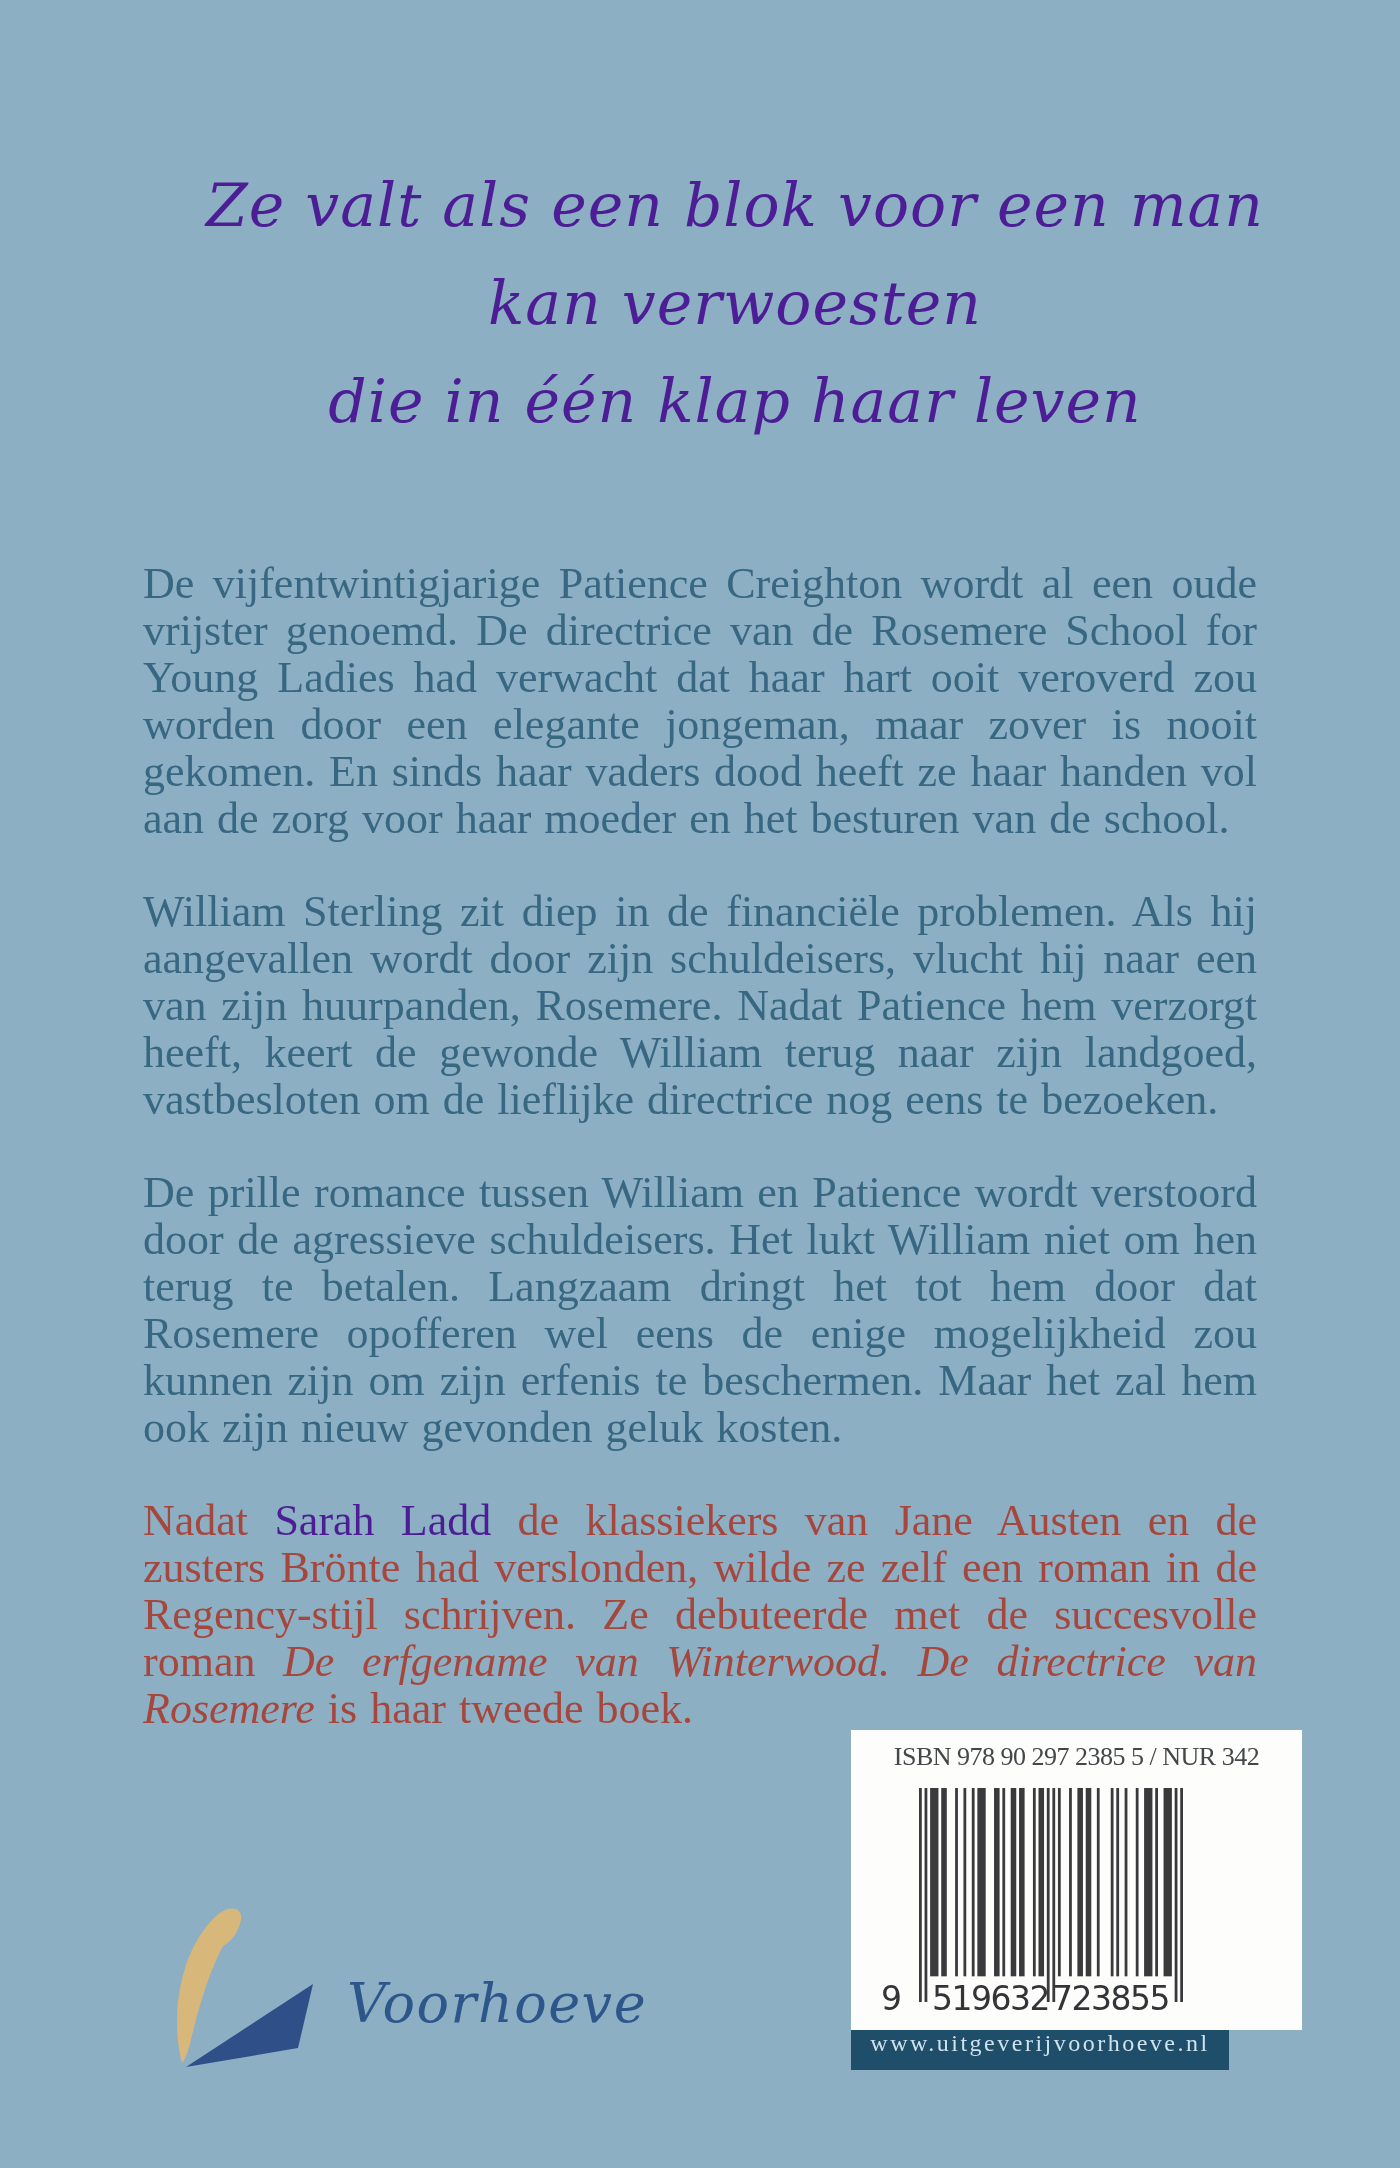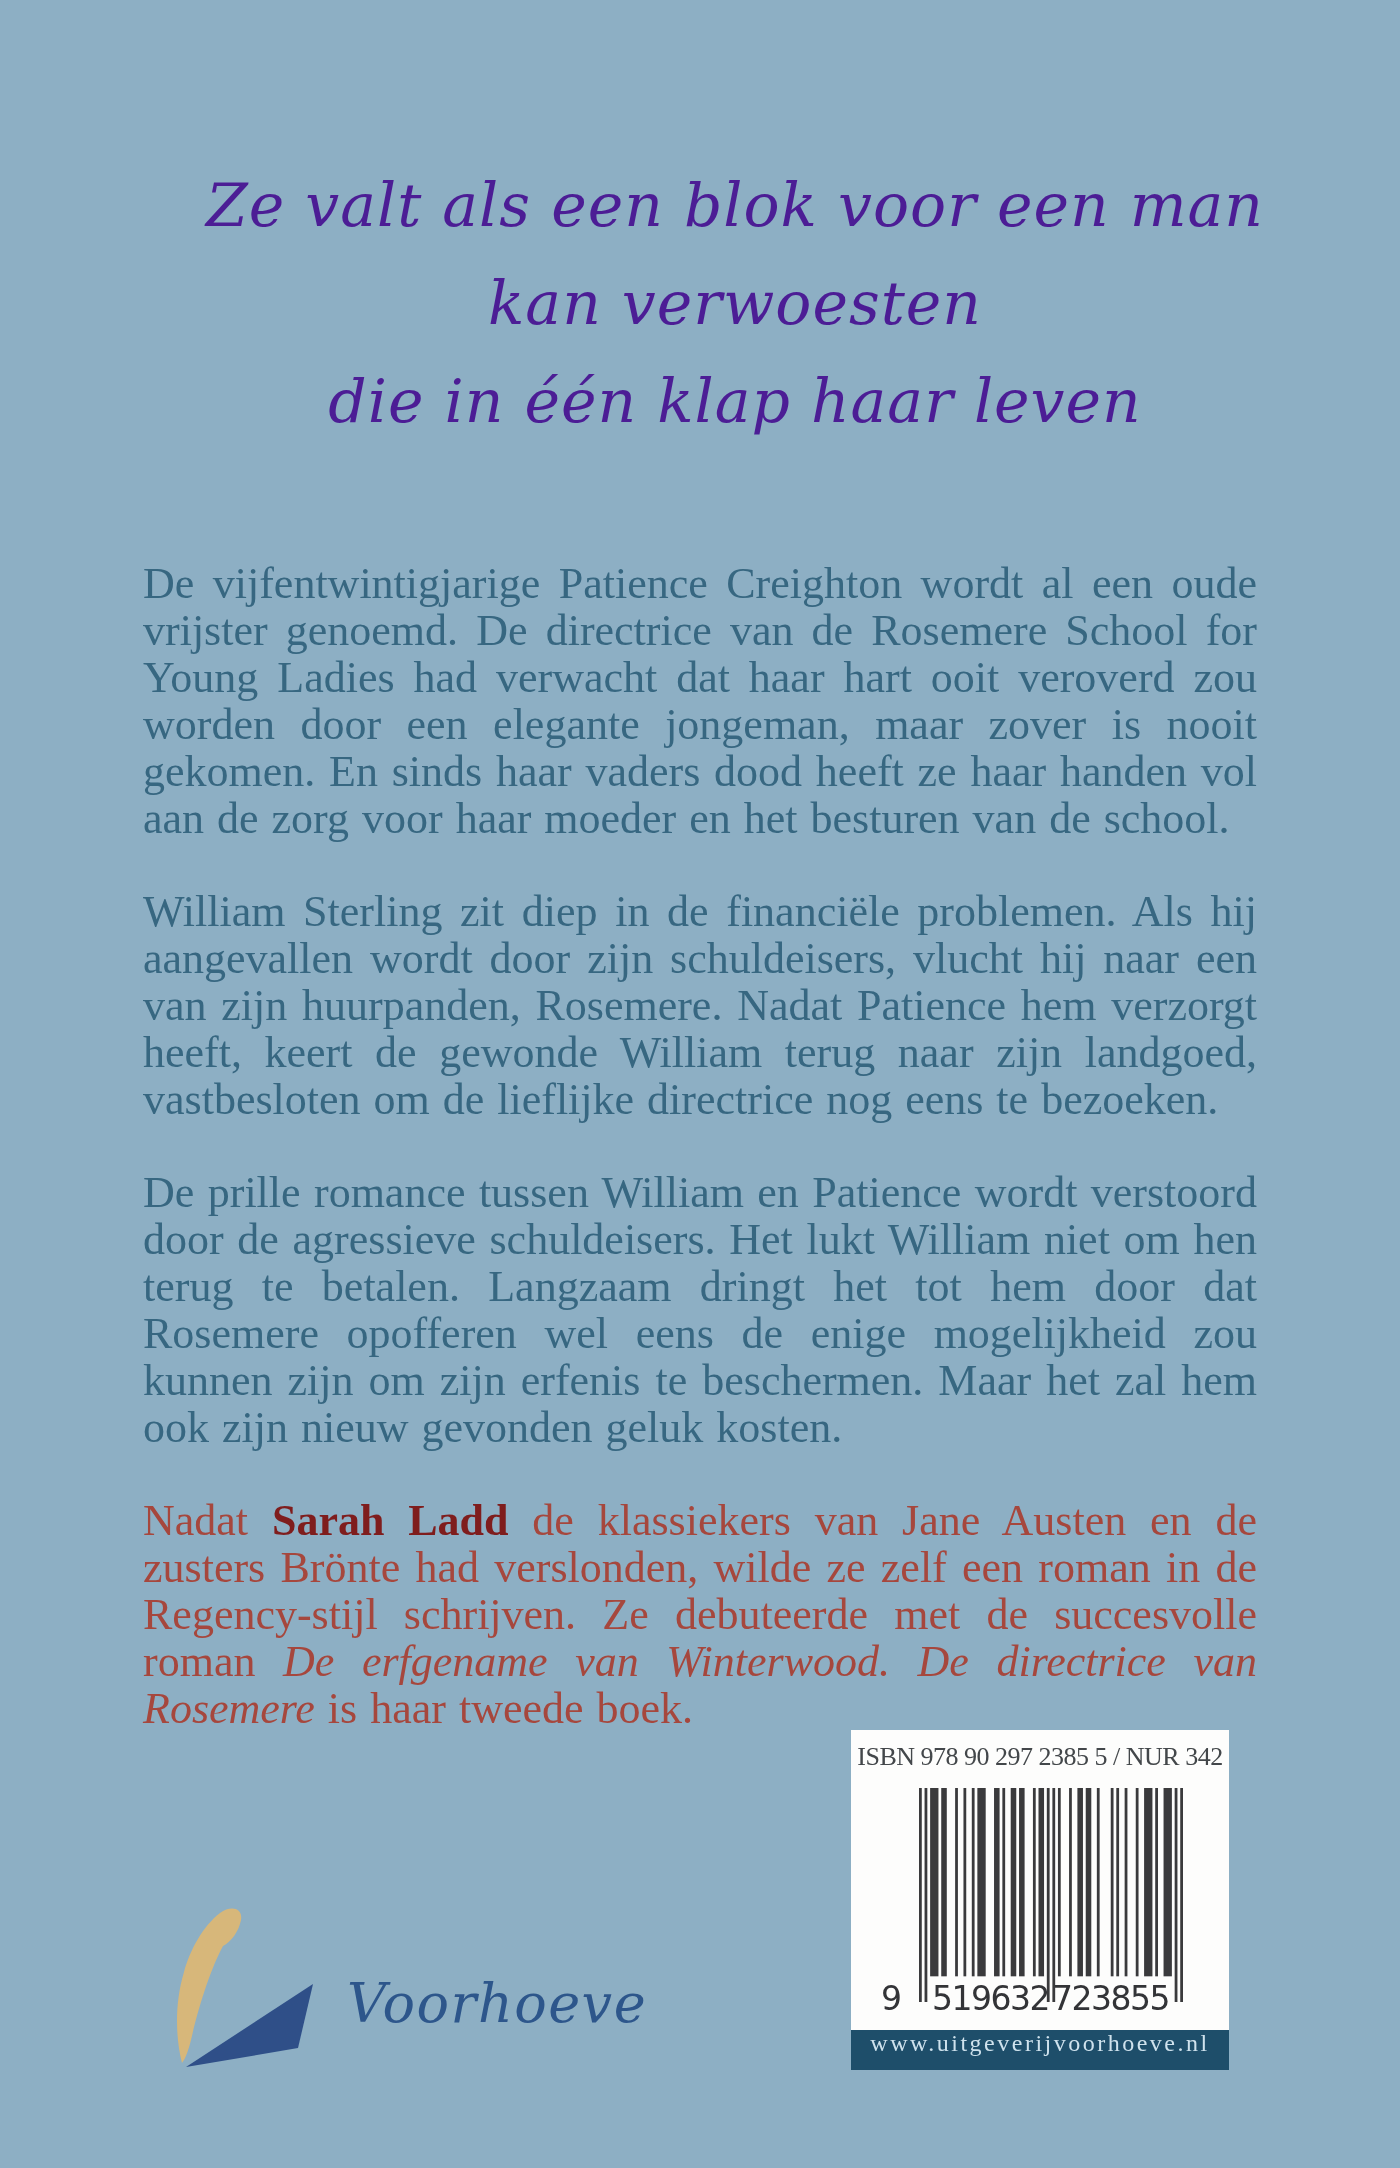--- a/index.html
+++ b/index.html
@@ -31,28 +31,28 @@
   }
   .column p {
     margin:0 0 46px 0;
     font-size:44px;
     line-height:47px;
     color:#376781;
     text-align:justify;
     word-spacing:2px;
   }
   .column p.author-note { color:#a6473d; }
-  .author-note strong { font-weight:bold; color:#7f1d1d; }
+  .author-note strong { font-weight:normal; color:#4c1d95; }
   .author-note em { font-style:italic; }
 
   
   .isbn-panel {
     position:absolute;
     left:851px; top:1730px;
-    width:378px; height:300px;
+    width:451px; height:300px;
     background:#fdfdfc;
   }
   .isbn-line {
     margin-top:12px;
     text-align:center;
     font-family:"Liberation Serif", serif;
     font-size:26px;
     letter-spacing:-0.5px;
     color:#43474a;
     line-height:30px;

